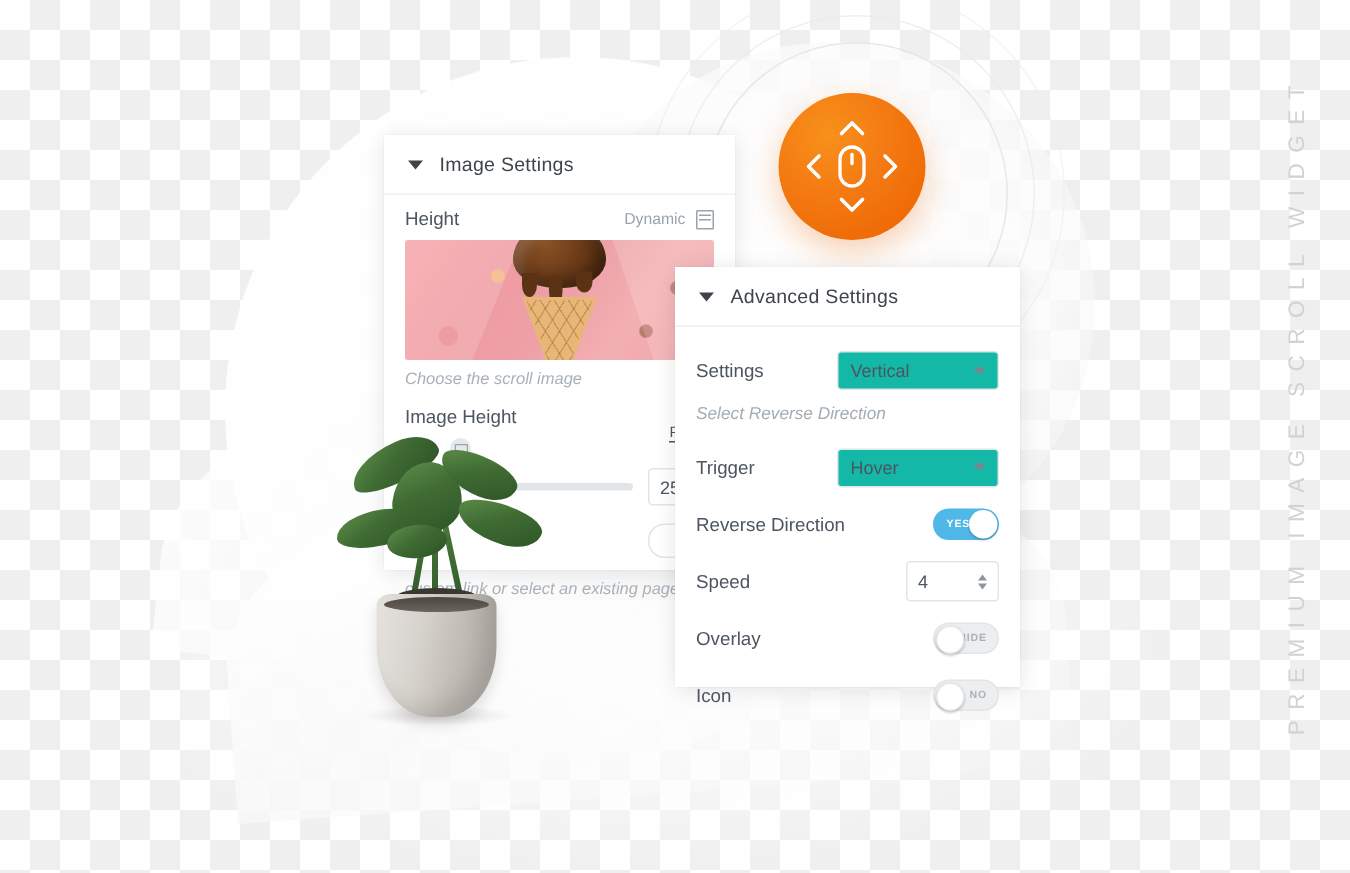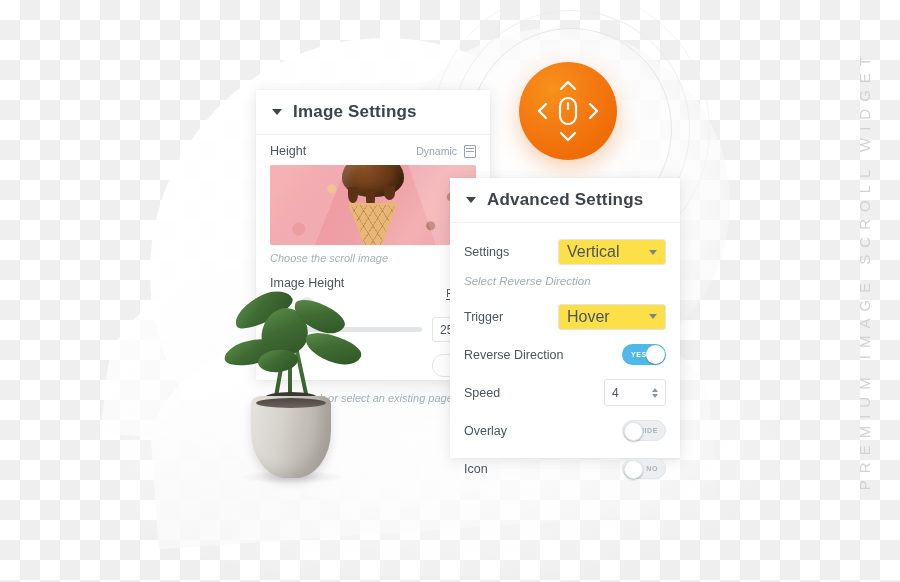--- a/index.html
+++ b/index.html
@@ -77,21 +77,21 @@
     background:#ffffff;
   }
   .caret{
     width:0;height:0;
     border-left:5px solid transparent;
     border-right:5px solid transparent;
     border-top:6px solid #3f444b;
     flex:0 0 auto;
   }
   .panel-title{
-    font-size:17px;font-weight:bold;color:#3f444b;letter-spacing:.2px;
+    font-size:13px;font-weight:normal;color:#3f444b;letter-spacing:.2px;
   }
   .panel-body{padding:10px 16px 14px 16px;}
 
   .row{
     display:flex;align-items:center;justify-content:space-between;
     min-height:34px;
     margin:4px 0;
   }
   .row-label{font-size:12.5px;color:#4c5561;}
   .hint{
@@ -197,23 +197,23 @@
 
   
   #panel-advanced{
     left:450px;top:178px;width:230px;height:280px;
     z-index:9;
   }
   #panel-advanced .panel-body{padding:8px 14px 12px 14px;}
 
   .select{
     width:108px;height:26px;border:1px solid #e2e5e8;border-radius:3px;
-    background:#fde047;display:flex;align-items:center;
+    background:#14b8a6;display:flex;align-items:center;
     padding:0 8px;box-sizing:border-box;justify-content:space-between;
-    font-size:16px;color:#4c5561;
+    font-size:12px;color:#4c5561;
   }
   .select .sel-caret{
     width:0;height:0;border-left:4px solid transparent;border-right:4px solid transparent;
     border-top:5px solid #7b858e;
   }
 
   .toggle{
     width:44px;height:21px;border-radius:11px;position:relative;
     display:flex;align-items:center;box-sizing:border-box;
   }

